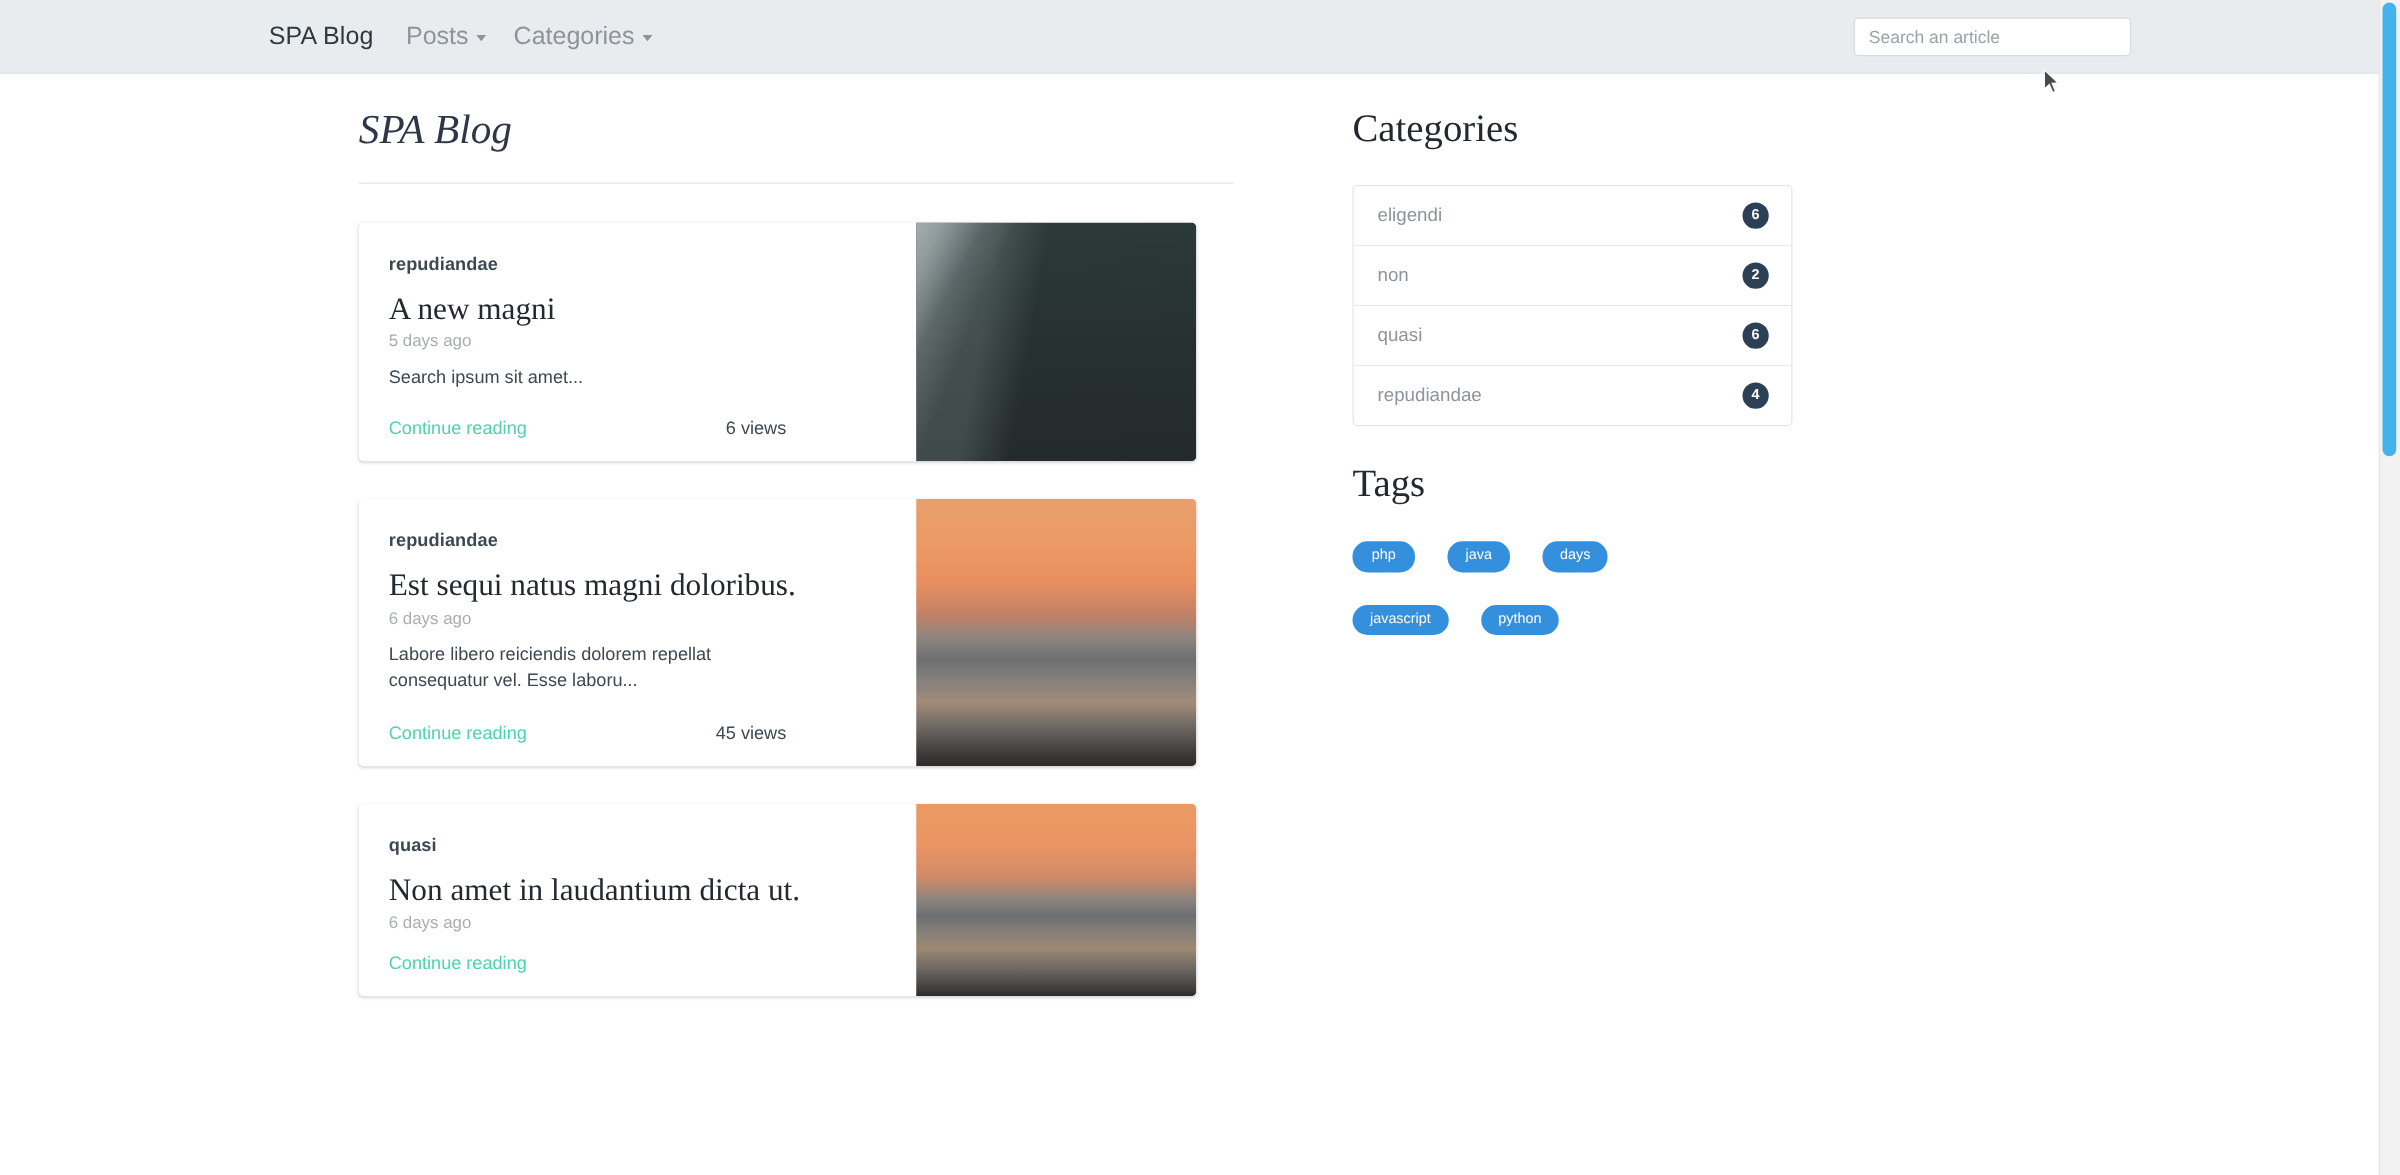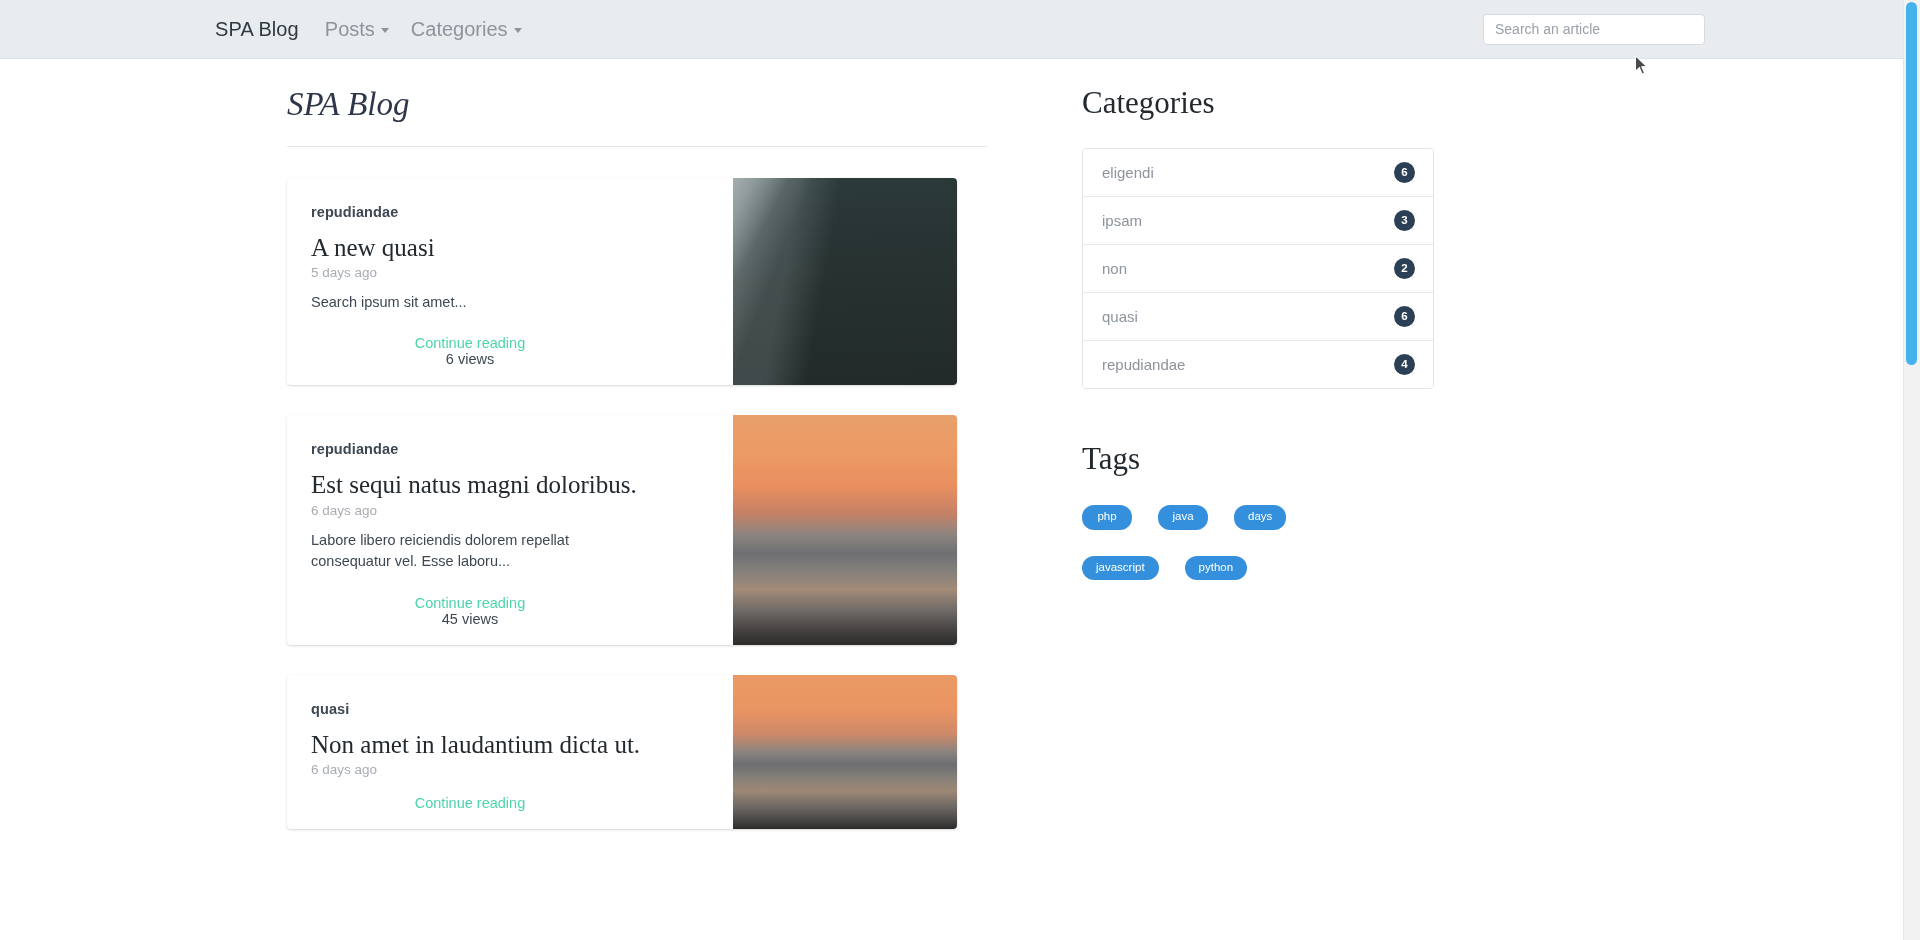--- a/index.html
+++ b/index.html
@@ -158,21 +158,20 @@
     margin: 0 0 16px 0;
     max-width: 330px;
   }
   .card-foot {
     margin-top: auto;
     display: flex;
     align-items: center;
     justify-content: space-between;
     width: 318px;
     padding-top: 6px;
-    flex-direction: column;
   }
   .continue {
     font-size: 14.5px;
     color: #4dd4ac;
     text-decoration: none;
     cursor: pointer;
   }
   .views {
     font-size: 14.5px;
     color: #3d4852;
@@ -226,21 +225,21 @@
     font-weight: 400;
     color: #22292f;
     margin: 0 0 27px 0;
     line-height: 1.15;
   }
   .cat-list {
     border: 1px solid #e2e5e8;
     border-radius: 4px;
     overflow: hidden;
     background: #fff;
-    margin-bottom: 52px;
+    margin-bottom: 28px;
     width: 352px;
   }
   .cat-item {
     display: flex;
     align-items: center;
     justify-content: space-between;
     padding: 13px 18px 13px 19px;
     border-bottom: 1px solid #e6e9ec;
     cursor: pointer;
     background: #fff;
@@ -337,21 +336,21 @@
 
   <div class="main-col">
     <h1 class="page-title">SPA Blog</h1>
     <hr class="title-rule">
 
     <div class="cards">
 
       <div class="card">
         <div class="card-body">
           <a class="card-cat" href="#">repudiandae</a>
-          <a class="card-title" href="#">A new quasi</a>
+          <a class="card-title" href="#">A new magni</a>
           <div class="card-date">5 days ago</div>
           <p class="card-excerpt">Search ipsum sit amet...</p>
           <div class="card-foot">
             <a class="continue" href="#">Continue reading</a>
             <span class="views">6 views</span>
           </div>
         </div>
         <div class="card-img img-dark"></div>
       </div>
 
@@ -387,24 +386,20 @@
 
   <div class="side-col">
     <h2 class="side-title">Categories</h2>
 
     <div class="cat-list">
       <div class="cat-item">
         <span class="cat-name">eligendi</span>
         <span class="cat-badge">6</span>
       </div>
       <div class="cat-item">
-        <span class="cat-name">ipsam</span>
-        <span class="cat-badge">3</span>
-      </div>
-      <div class="cat-item">
         <span class="cat-name">non</span>
         <span class="cat-badge">2</span>
       </div>
       <div class="cat-item">
         <span class="cat-name">quasi</span>
         <span class="cat-badge">6</span>
       </div>
       <div class="cat-item">
         <span class="cat-name">repudiandae</span>
         <span class="cat-badge">4</span>

